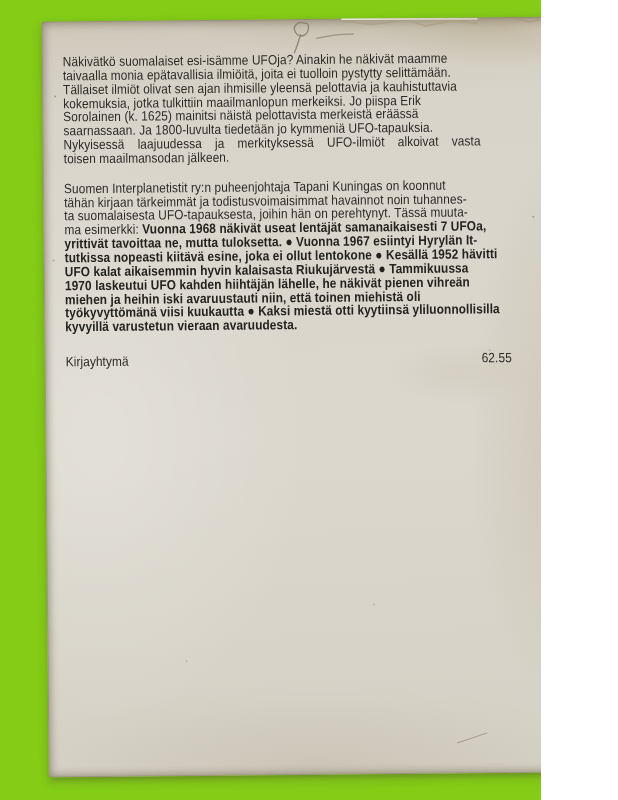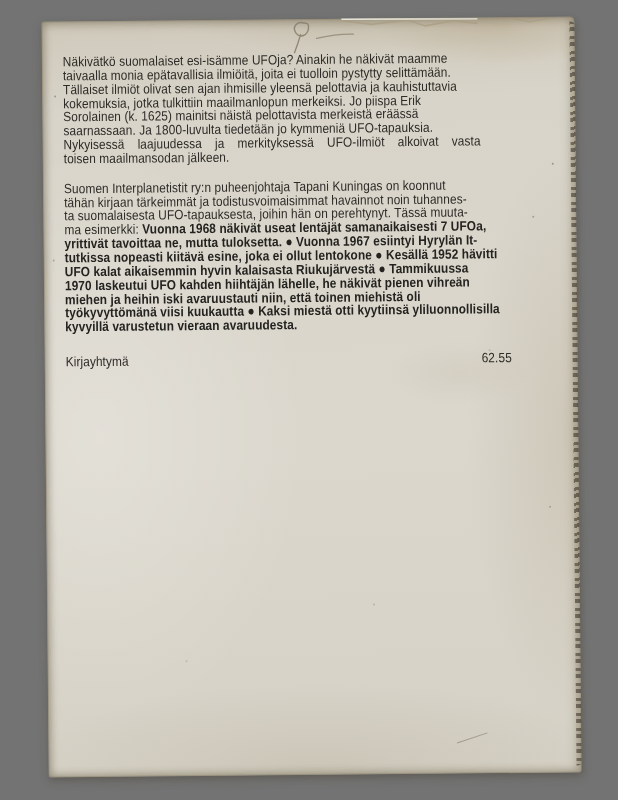--- a/index.html
+++ b/index.html
@@ -2,21 +2,21 @@
 <html><head>
 <meta charset="utf-8">
 <style>
   html,body{margin:0;padding:0;}
   body{
     width:618px;height:800px;
     background:#ffffff;
     font-family:"Liberation Sans", sans-serif;
     overflow:hidden;
   }
-  .scene{position:relative;width:618px;height:800px;background:#737373;overflow:hidden;}
+  .scene{position:relative;width:522px;height:800px;background:#84cc16;overflow:hidden;padding-left:19px;}
 
   
   .cover{
     position:absolute;left:45px;top:19px;width:533px;height:756px;
     transform:rotate(-0.55deg);
     border-radius:3px 5px 3px 3px;
     background:
       radial-gradient(ellipse 180px 60px at 86% 1%,  rgba(163,143,104,0.30), rgba(163,143,104,0) 70%),
       radial-gradient(ellipse 260px 50px at 60% 0%,  rgba(150,135,100,0.18), rgba(150,135,100,0) 70%),
       radial-gradient(ellipse 300px 420px at 10% 55%, rgba(255,255,255,0.22), rgba(255,255,255,0) 70%),

